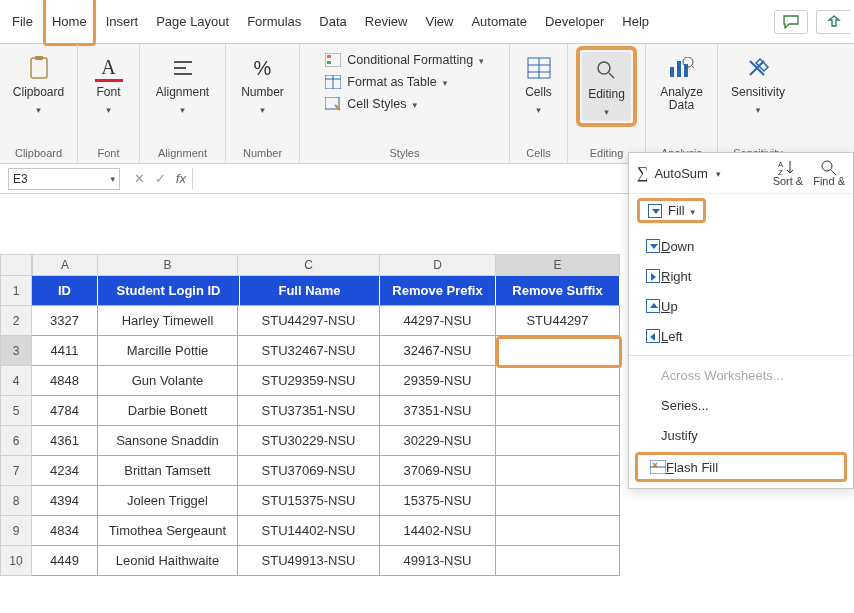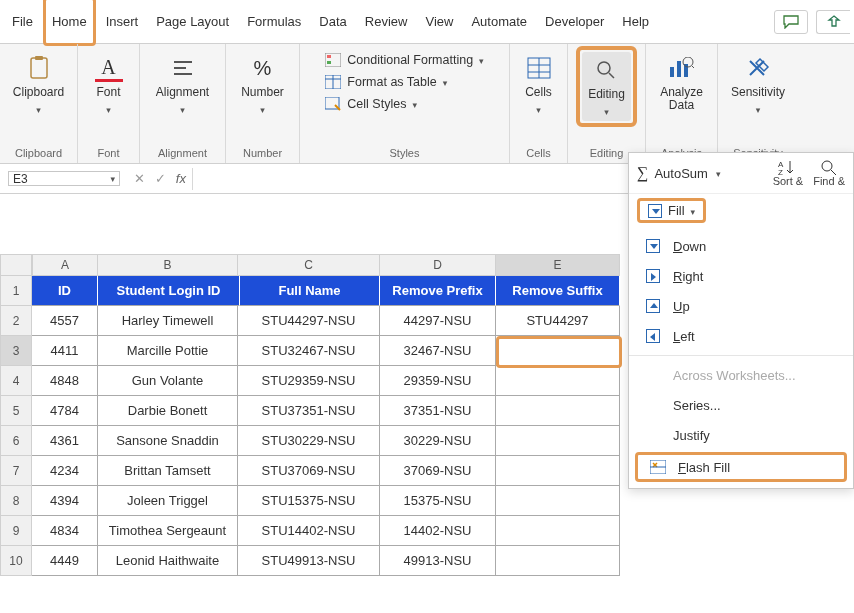--- a/index.html
+++ b/index.html
@@ -21,21 +21,21 @@
 .bigbtn .ico { width: 28px; height: 28px; display: flex; align-items: center; justify-content: center; }
 .bigbtn .lbl { font-size: 12px; text-align: center; line-height: 1.1; }
 .chev { font-size: 9px; color: #555; margin-top: 2px; }
 .editing-hl { border: 4px solid #e49a52; border-radius: 6px; padding: 2px; }
 .styles-col { display: flex; flex-direction: column; gap: 4px; padding-top: 2px; }
 .styles-col .row { display: flex; align-items: center; gap: 6px; font-size: 12.5px; cursor: pointer; }
 .mini-ico { width: 16px; height: 16px; display: inline-flex; align-items: center; justify-content: center; }
 
 
 .fbar-wrap { display: flex; align-items: center; border-bottom: 1px solid #d0d0d0; height: 30px; }
-.namebox { width: 112px; border: 1px solid #c7c7c7; background: #fff; height: 15px; margin: 0 4px 0 8px; display: flex; align-items: center; padding: 0 4px; font-size: 12px; justify-content: space-between; }
+.namebox { width: 112px; border: 1px solid #c7c7c7; background: #fff; height: 22px; margin: 0 4px 0 8px; display: flex; align-items: center; padding: 0 4px; font-size: 12px; justify-content: space-between; }
 .namebox .dd { font-size: 9px; color: #555; }
 .fbtns { display: flex; gap: 10px; padding: 0 10px; color: #9a9a9a; }
 .fbtns span { cursor: pointer; }
 .fxlabel { font-style: italic; color: #666; margin-right: 6px; }
 .formula-input { flex: 1; height: 22px; border: none; border-left: 1px solid #d8d8d8; padding: 0 6px; font-size: 12px; outline: none; }
 
 
 .gridwrap { position: relative; }
 .colhdrs { display: flex; margin-left: 32px; }
 .colhdr { border: 1px solid #d0d0d0; border-left: none; background: #f0f0f0; height: 22px; display: flex; align-items: center; justify-content: center; font-size: 12px; color: #555; }
@@ -54,21 +54,21 @@
 
 
 .panel { position: absolute; right: 0; top: 152px; width: 226px; background: #fff; border: 1px solid #c9c9c9; box-shadow: 0 3px 10px rgba(0,0,0,.15); z-index: 50; }
 .panel .toprow { display: flex; align-items: center; justify-content: space-between; padding: 6px 8px; border-bottom: 1px solid #eee; }
 .panel .toprow .l { display: flex; align-items: center; gap: 6px; font-size: 13px; }
 .panel .sidebtns { display: flex; gap: 10px; }
 .sideico { display:flex; flex-direction:column; align-items:center; font-size:11px; color:#444; }
 .fillrow { padding: 4px 8px; }
 .fillbtn { border: 3px solid #e49a52; border-radius: 4px; display: inline-flex; align-items: center; gap: 6px; padding: 2px 8px; font-size: 13px; justify-content: flex-end; }
 .menu { padding: 4px 0; }
-.mitem { display: flex; align-items: center; gap: 12px; padding: 7px 12px 7px 16px; font-size: 13px; cursor: pointer; }
+.mitem { display: flex; align-items: center; padding: 7px 12px 7px 16px; font-size: 13px; cursor: pointer; }
 .mitem.disabled { color: #aaa; cursor: default; }
 .mitem .mic { width: 16px; height: 16px; display: flex; align-items: center; justify-content: center; }
 .mitem u { text-decoration: underline; }
 .sep { height: 1px; background: #e5e5e5; margin: 4px 0; }
 .flash-hl { border: 3px solid #e49a52; border-radius: 4px; margin: 2px 6px; padding: 4px 10px 4px 12px; }
 
 
 .arrsq { width:14px; height:14px; border:1px solid #2a67b1; position:relative; }
 .arrsq::after { content:""; position:absolute; width:0; height:0; }
 .arrsq.down::after  { left:3px; top:4px; border-left:4px solid transparent; border-right:4px solid transparent; border-top:5px solid #2a67b1; }
@@ -296,21 +296,21 @@
       <div class="row">
         <div class="rowhdr">1</div>
         <div class="cell hdrcell wA">ID</div>
         <div class="cell hdrcell wC">Student Login ID</div>
         <div class="cell hdrcell wB">Full Name</div>
         <div class="cell hdrcell wD">Remove Prefix</div>
         <div class="cell hdrcell wE">Remove Suffix</div>
       </div>
       <div class="row">
         <div class="rowhdr">2</div>
-        <div class="cell wA">4557</div>
+        <div class="cell wA">3327</div>
         <div class="cell wB">Harley Timewell</div>
         <div class="cell wC">STU44297-NSU</div>
         <div class="cell wD">44297-NSU</div>
         <div class="cell wE">STU44297</div>
       </div>
       <div class="row">
         <div class="rowhdr sel">3</div>
         <div class="cell wA">4411</div>
         <div class="cell wB">Marcille Pottie</div>
         <div class="cell wC">STU32467-NSU</div>

